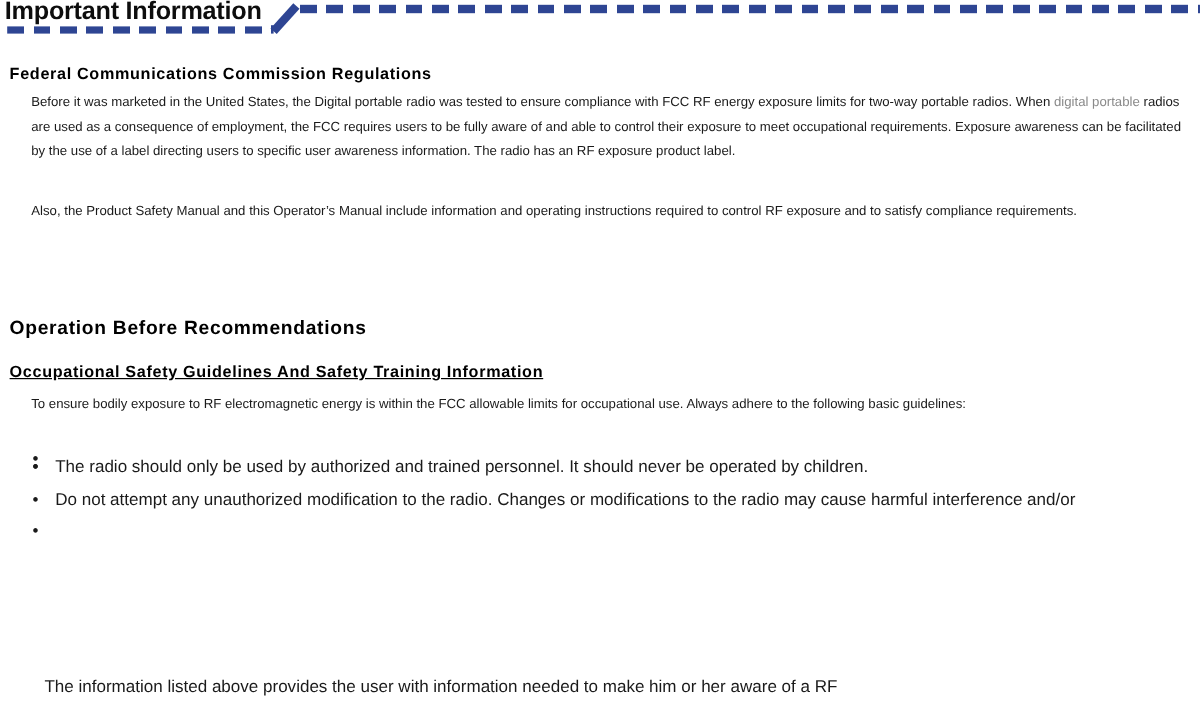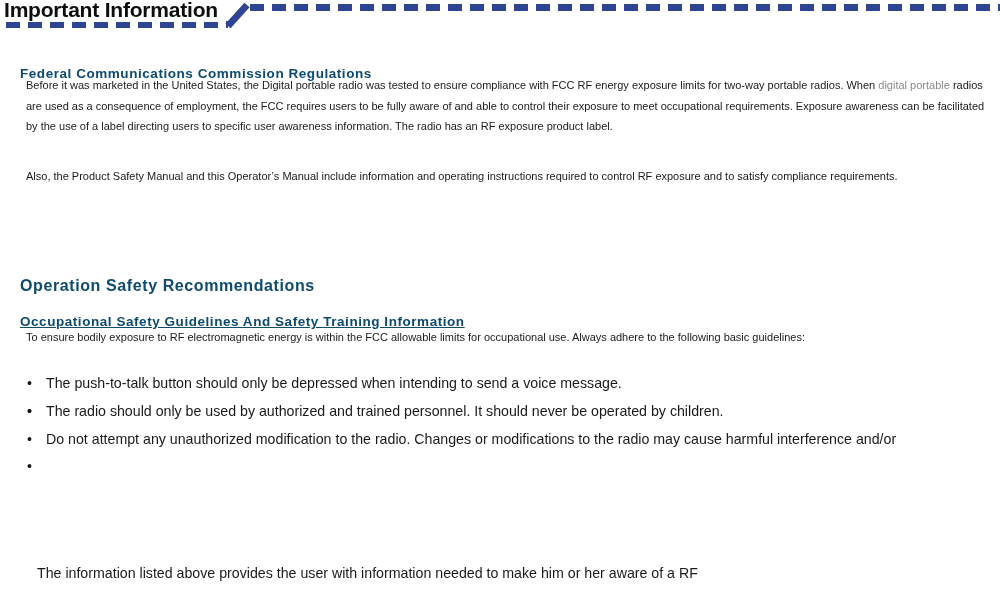--- a/index.html
+++ b/index.html
@@ -62,22 +62,22 @@
     width: 28px;
     height: 28px;
     z-index: 2;
   }
 
   
   .section-heading {
     font-size: 13.5px;
     font-weight: bold;
     letter-spacing: 0.55px;
-    color: #0c4a6e;
-    margin: 16px;
+    color: #000000;
+    margin: 4px;
   }
   .section-heading.major {
     font-size: 16px;
     letter-spacing: 0.6px;
   }
 
   #fcc-heading { position: absolute; left: 4px; top: 50px; }
 
   .para {
     font-size: 11px;
@@ -165,30 +165,29 @@
 
   <div class="rule-upper"></div>
 </div>
 
 <h2 id="fcc-heading" class="section-heading">Federal Communications Commission Regulations</h2>
 
 <p id="fcc-para-1" class="para"><span>Before it was marketed in the United States, the Digital portable radio was tested to ensure compliance with FCC RF energy exposure limits for two-way portable radios. When </span><span class="gray-run">digital portable</span><span> radios are used as a consequence of employment, the FCC requires users to be fully aware of and able to control their exposure to meet occupational requirements. Exposure awareness can be facilitated by the use of a label directing users to specific user awareness information. The radio has an RF exposure product label.</span></p>
 
 <p id="fcc-para-2" class="para">Also, the Product Safety Manual and this Operator’s Manual include information and operating instructions required to control RF exposure and to satisfy compliance requirements.</p>
 
-<h2 id="ops-heading" class="section-heading major">Operation Safety Recommendations</h2>
+<h2 id="ops-heading" class="section-heading major">Operation Before Recommendations</h2>
 
 <h3 id="occ-heading" class="section-heading">Occupational Safety Guidelines And Safety Training Information</h3>
 
 <p id="occ-intro" class="para">To ensure bodily exposure to RF electromagnetic energy is within the FCC allowable limits for occupational use. Always adhere to the following basic guidelines:</p>
 
 <ul class="bullet-list">
   <li class="bullet-item">
     <span class="dot">•</span>
-    <span>The push-to-talk button should only be depressed when intending to send a voice message.</span>
   </li>
   <li class="bullet-item">
     <span class="dot">•</span>
   </li>
   <li class="bullet-item">
     <span class="dot">•</span>
     <span>The radio should only be used by authorized and trained personnel. It should never be operated by children.</span>
   </li>
   <li class="bullet-item wrapped">
     <span class="dot">•</span>

